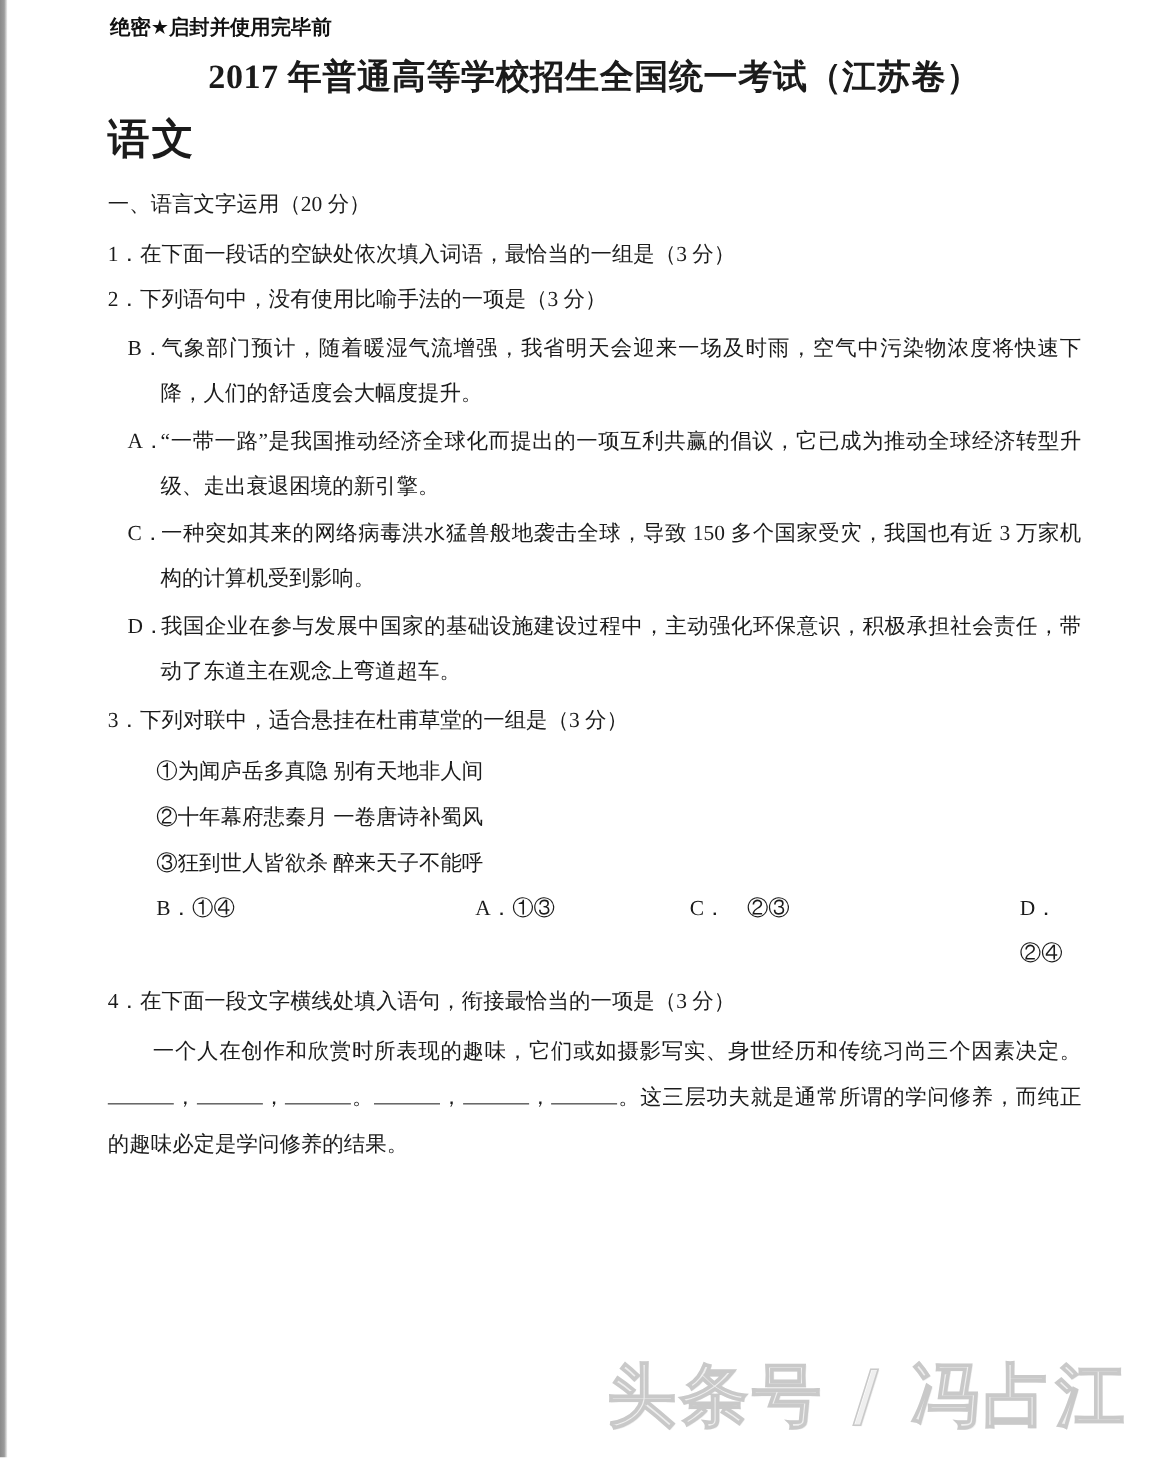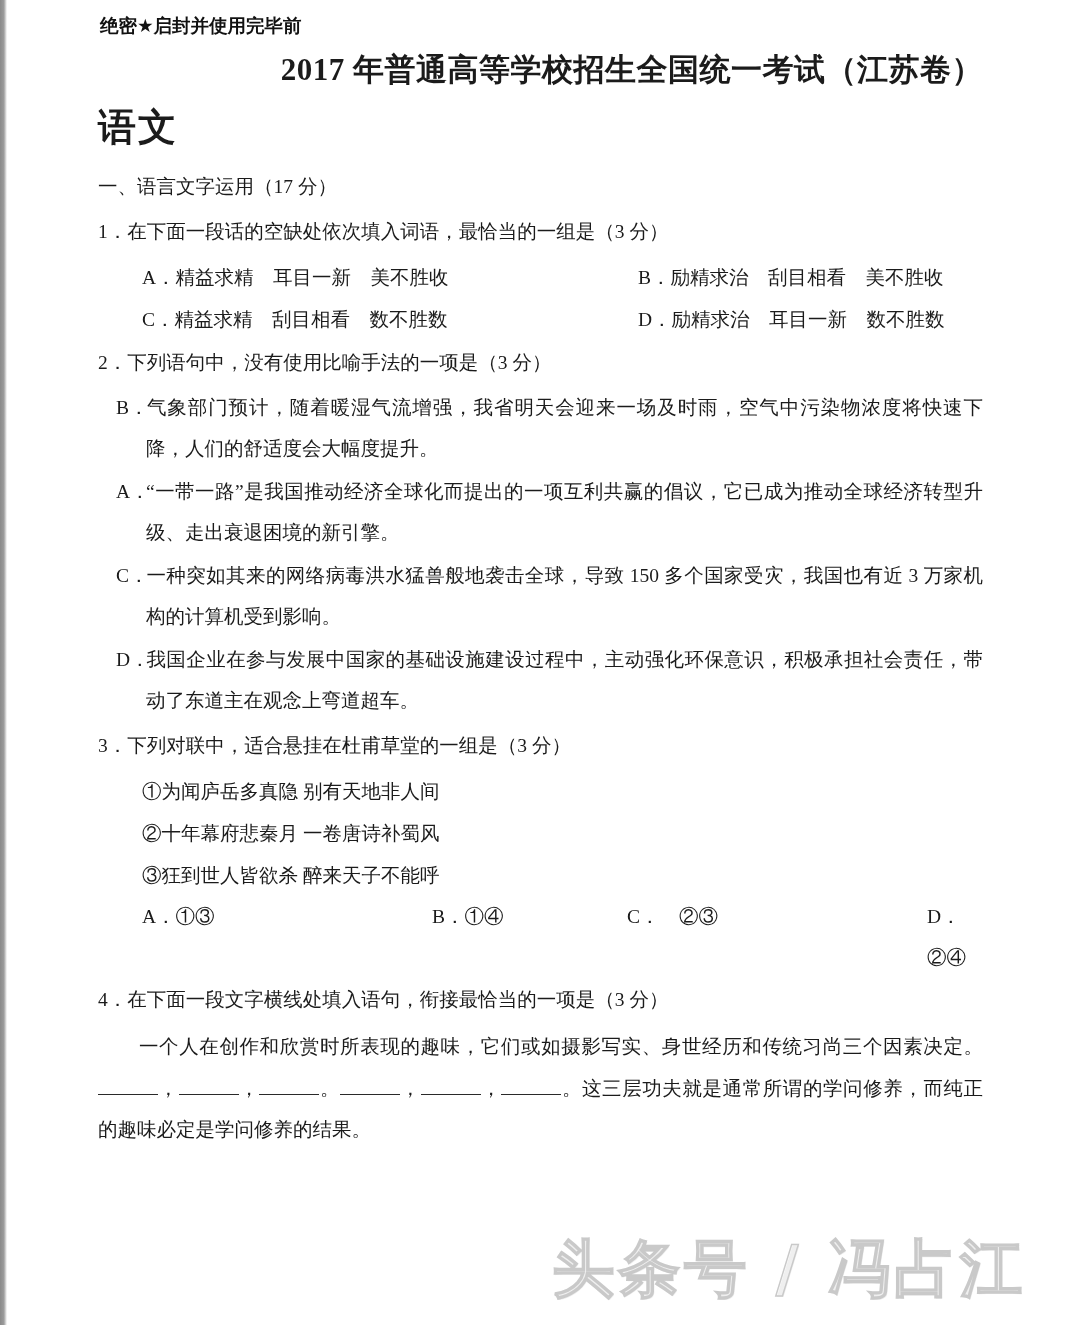--- a/index.html
+++ b/index.html
@@ -33,21 +33,21 @@
   .confidential {
     font-family: "DejaVu Sans", "Liberation Sans", sans-serif;
     font-weight: bold;
     font-size: 18.5px;
     letter-spacing: 0px;
     line-height: 1.5;
     margin: 0 0 6px 2px;
     color: #111;
   }
   .doc-title {
-    text-align: right;
+    text-align: center;
     font-size: 31px;
     line-height: 1.45;
     margin: 8px 0 2px 0;
     letter-spacing: 0.5px;
   }
   .doc-subject {
     font-size: 38px;
     line-height: 1.5;
     margin: 6px 0 16px 0;
     letter-spacing: 2px;
@@ -140,51 +140,45 @@
 
 <div class="page-edge-shadow"></div>
 
 <div class="sheet">
 
   <div class="confidential">绝密★启封并使用完毕前</div>
 
   <h1 class="doc-title">2017 年普通高等学校招生全国统一考试（江苏卷）</h1>
   <h2 class="doc-subject">语文</h2>
 
-  <div class="section-head">一、语言文字运用（17 分）</div>
+  <div class="section-head">一、语言文字运用（20 分）</div>
 
   <div class="q-stem">1．在下面一段话的空缺处依次填入词语，最恰当的一组是（3 分）</div>
-  <div class="opt-grid-2">
-    <div class="cell">A．精益求精　耳目一新　美不胜收</div>
-    <div class="cell right">B．励精求治　刮目相看　美不胜收</div>
-    <div class="cell">C．精益求精　刮目相看　数不胜数</div>
-    <div class="cell right">D．励精求治　耳目一新　数不胜数</div>
-  </div>
 
   <div class="q-stem">2．下列语句中，没有使用比喻手法的一项是（3 分）</div>
   <div class="opt-block">
     <span class="lbl">B．</span><span>气象部门预计，随着暖湿气流增强，我省明天会迎来一场及时雨，空气中污染物浓度将快速下降，人们的舒适度会大幅度提升。</span>
   </div>
   <div class="opt-block">
     <span class="lbl">A．</span><span>“一带一路”是我国推动经济全球化而提出的一项互利共赢的倡议，它已成为推动全球经济转型升级、走出衰退困境的新引擎。</span>
   </div>
   <div class="opt-block">
     <span class="lbl">C．</span><span>一种突如其来的网络病毒洪水猛兽般地袭击全球，导致 150 多个国家受灾，我国也有近 3 万家机构的计算机受到影响。</span>
   </div>
   <div class="opt-block">
     <span class="lbl">D．</span><span>我国企业在参与发展中国家的基础设施建设过程中，主动强化环保意识，积极承担社会责任，带动了东道主在观念上弯道超车。</span>
   </div>
 
   <div class="q-stem" style="margin-top:8px;">3．下列对联中，适合悬挂在杜甫草堂的一组是（3 分）</div>
   <div class="couplet">①为闻庐岳多真隐  别有天地非人间</div>
   <div class="couplet">②十年幕府悲秦月  一卷唐诗补蜀风</div>
   <div class="couplet">③狂到世人皆欲杀  醉来天子不能呼</div>
   <div class="opt-row-4">
+    <div class="circled">B．①④</div>
     <div class="circled">A．①③</div>
-    <div class="circled">B．①④</div>
     <div class="circled">C．　②③</div>
     <div class="circled">D．②④</div>
   </div>
 
   <div class="q-stem">4．在下面一段文字横线处填入语句，衔接最恰当的一项是（3 分）</div>
   <div class="passage indent">
     <span>一个人在创作和欣赏时所表现的趣味，它们或如摄影写实、身世经历和传统习尚三个因素决定。</span><span class="blank w4"></span><span>，</span><span class="blank w4"></span><span>，</span><span class="blank w4"></span><span>。</span><span class="blank w4"></span><span>，</span><span class="blank w4"></span><span>，</span><span class="blank w4"></span><span>。</span><span>这三层功夫就是通常所谓的学问修养，而纯正的趣味必定是学问修养的结果。</span>
   </div>
 
 </div>

